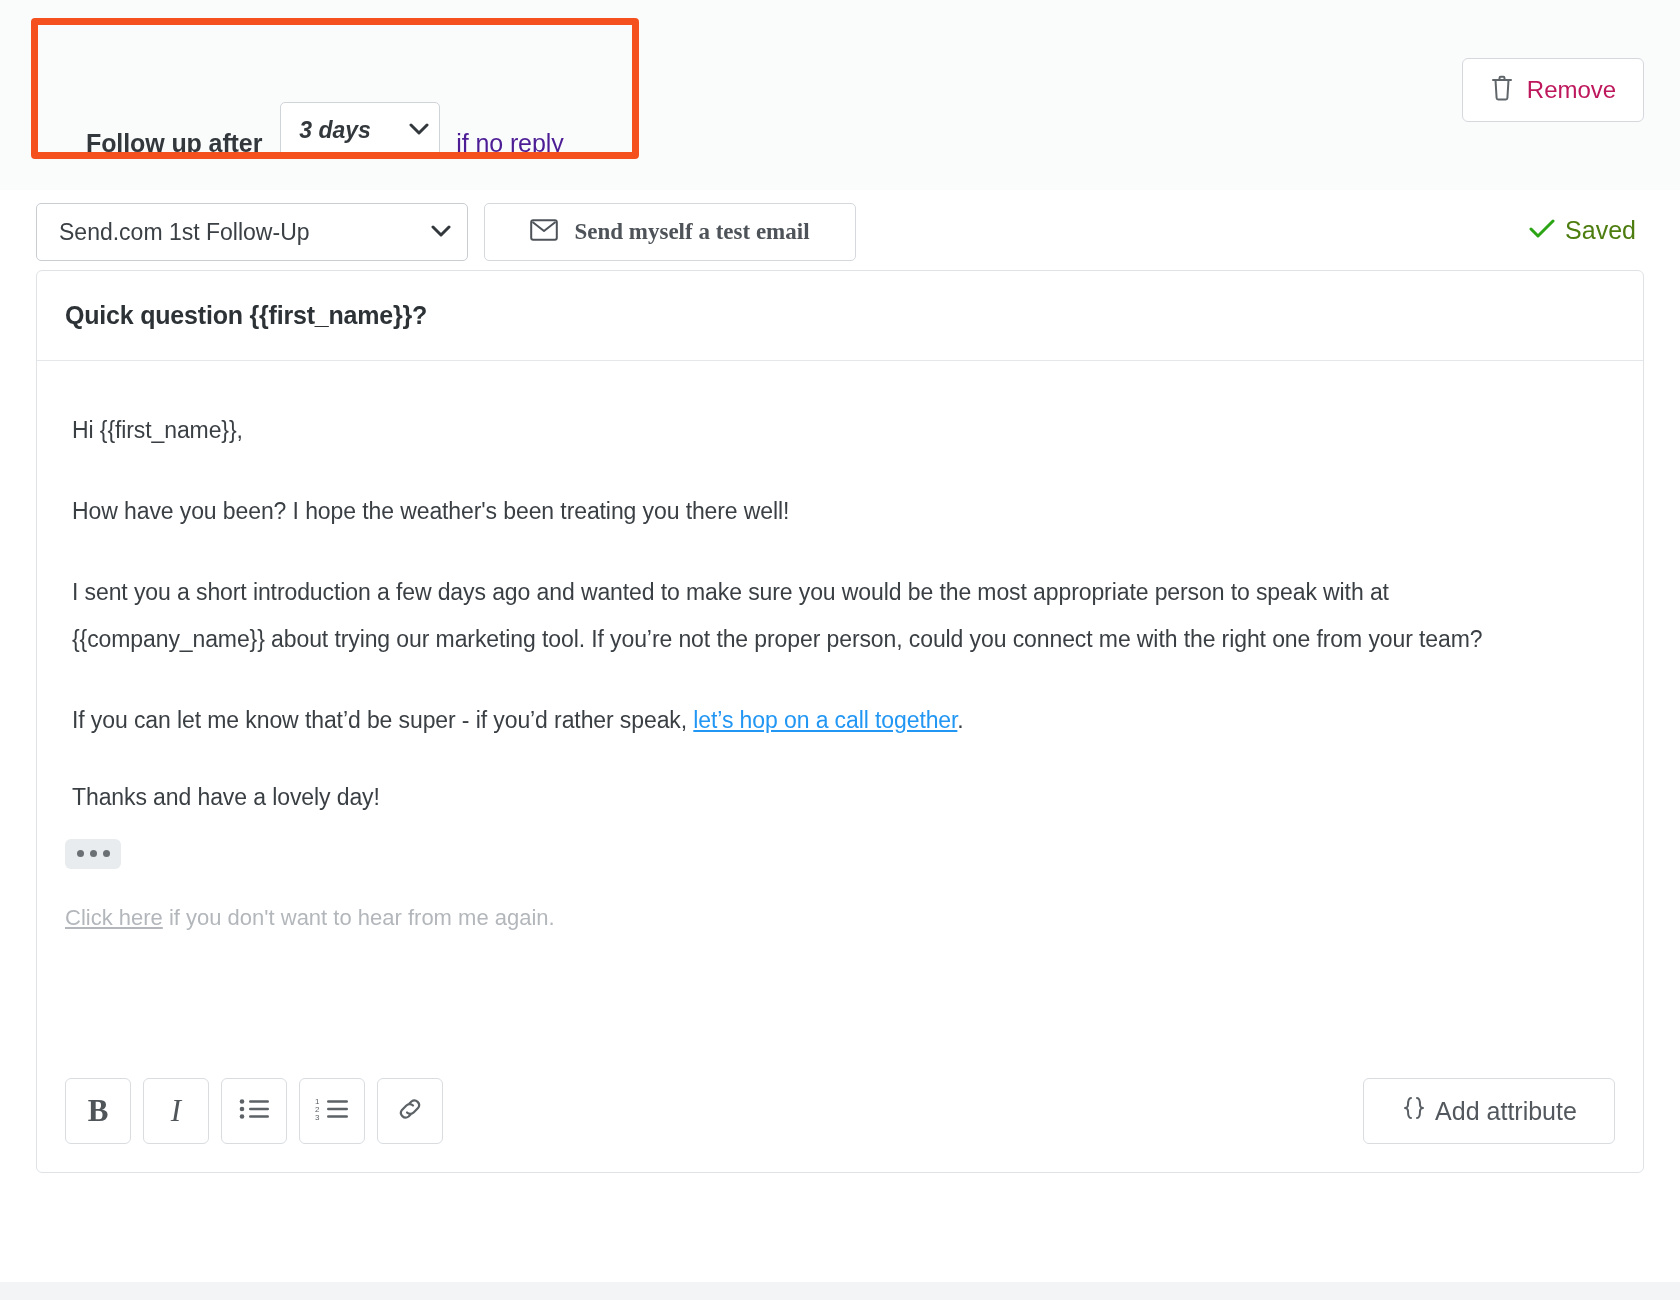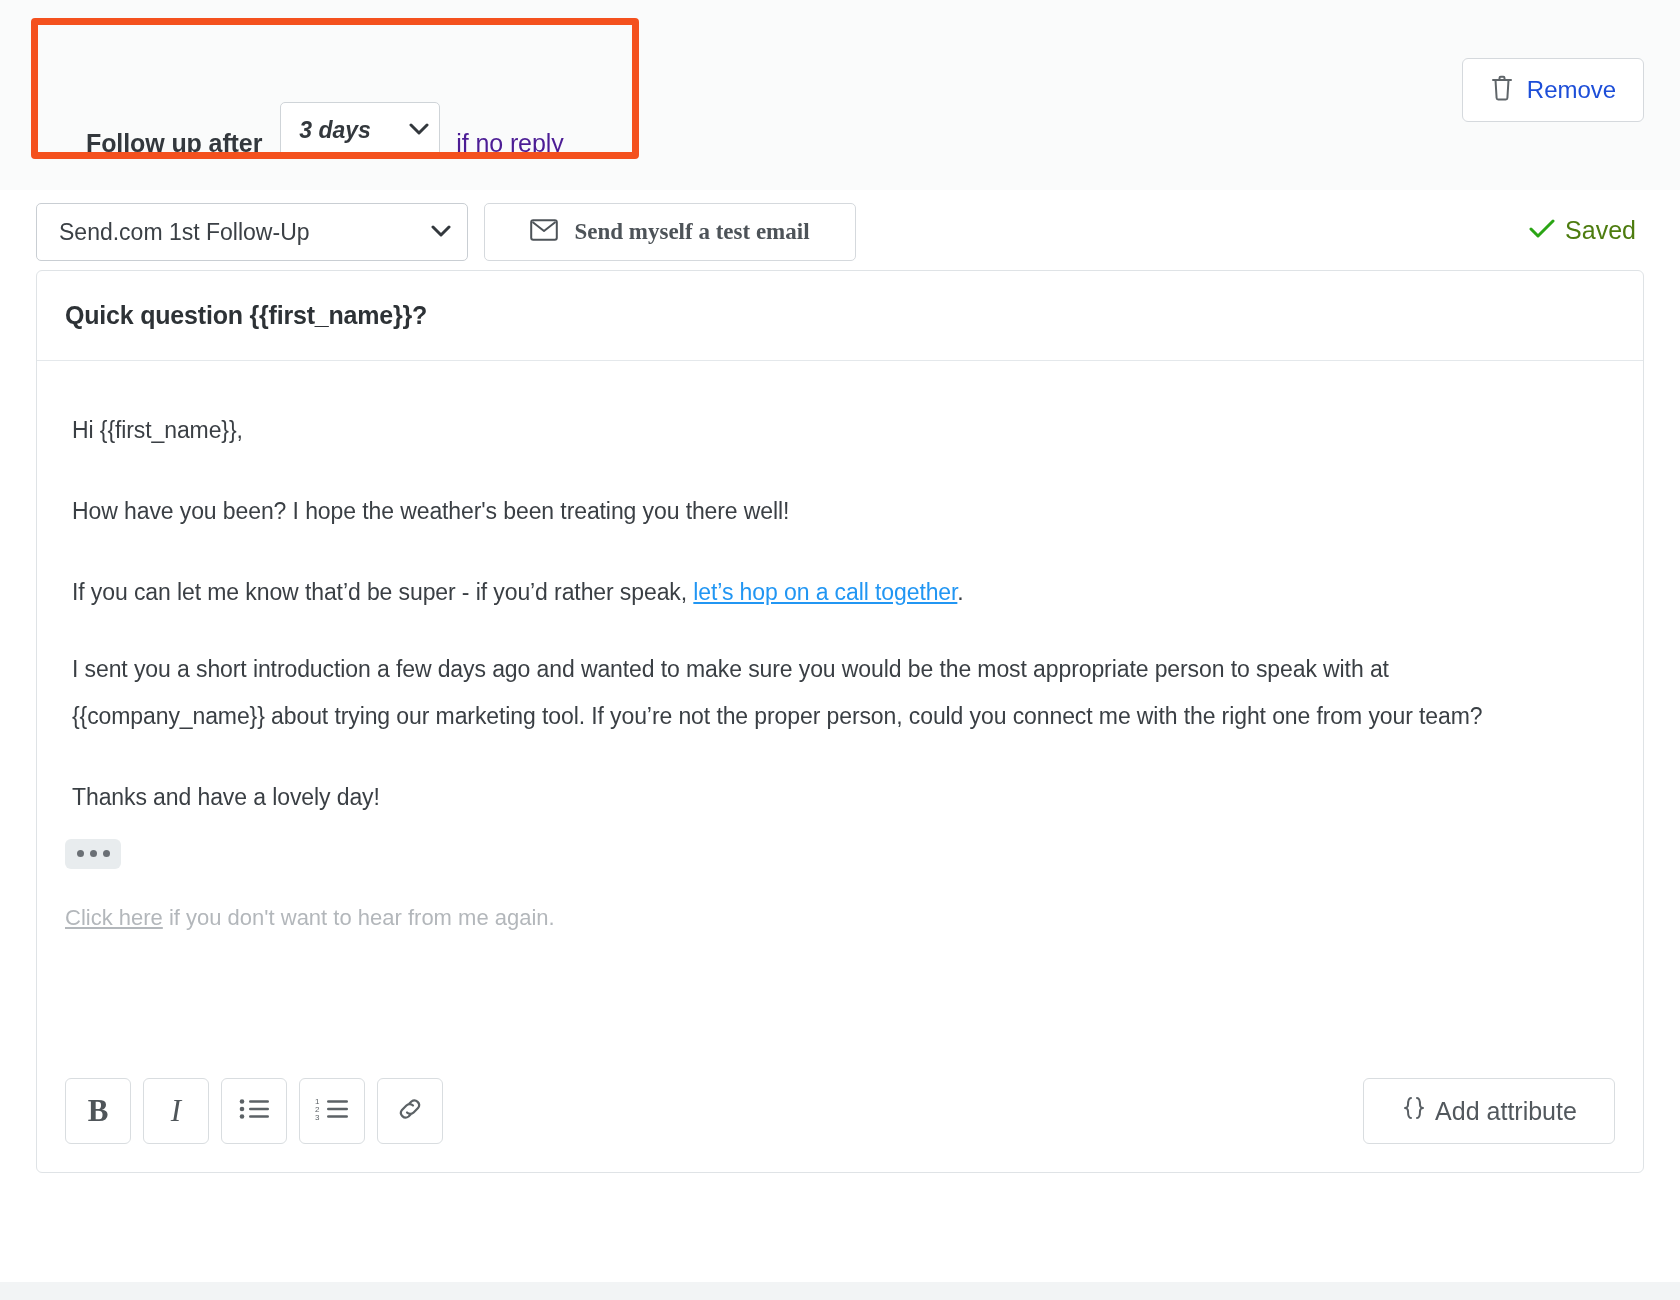--- a/index.html
+++ b/index.html
@@ -112,21 +112,21 @@
     background: #ffffff;
     display: flex;
     align-items: center;
     justify-content: center;
     gap: 13px;
     cursor: pointer;
     box-sizing: border-box;
   }
   .remove-btn .label {
     font-size: 24px;
-    color: #1d4ed8;
+    color: #be185d;
     font-weight: normal;
   }
 
   
   .row2 {
     position: absolute;
     left: 36px;
     top: 203px;
     width: 1608px;
     height: 58px;
@@ -420,25 +420,25 @@
     <div class="subject-bar">
       <span class="subject-text">Quick question {{first_name}}?</span>
     </div>
 
     <div class="body-area">
 
       <p class="para">Hi {{first_name}},</p>
 
       <p class="para">How have you been? I hope the weather's been treating you there well!</p>
 
+      <p class="para">I sent you a short introduction a few days ago and wanted to make sure you would be the most appropriate person to speak with at {{company_name}} about trying our marketing tool. If you’re not the proper person, could you connect me with the right one from your team?</p>
+
       <p class="para tight">
         <span>If you can let me know that’d be super - if you’d rather speak, </span><a class="body-link" href="#">let’s hop on a call together</a><span>.</span>
       </p>
-
-      <p class="para">I sent you a short introduction a few days ago and wanted to make sure you would be the most appropriate person to speak with at {{company_name}} about trying our marketing tool. If you’re not the proper person, could you connect me with the right one from your team?</p>
 
       <p class="para" style="margin-bottom:22px">Thanks and have a lovely day!</p>
 
       <span class="sig-chip">
         <i></i>
         <i></i>
         <i></i>
       </span>
 
       <p class="unsub">

